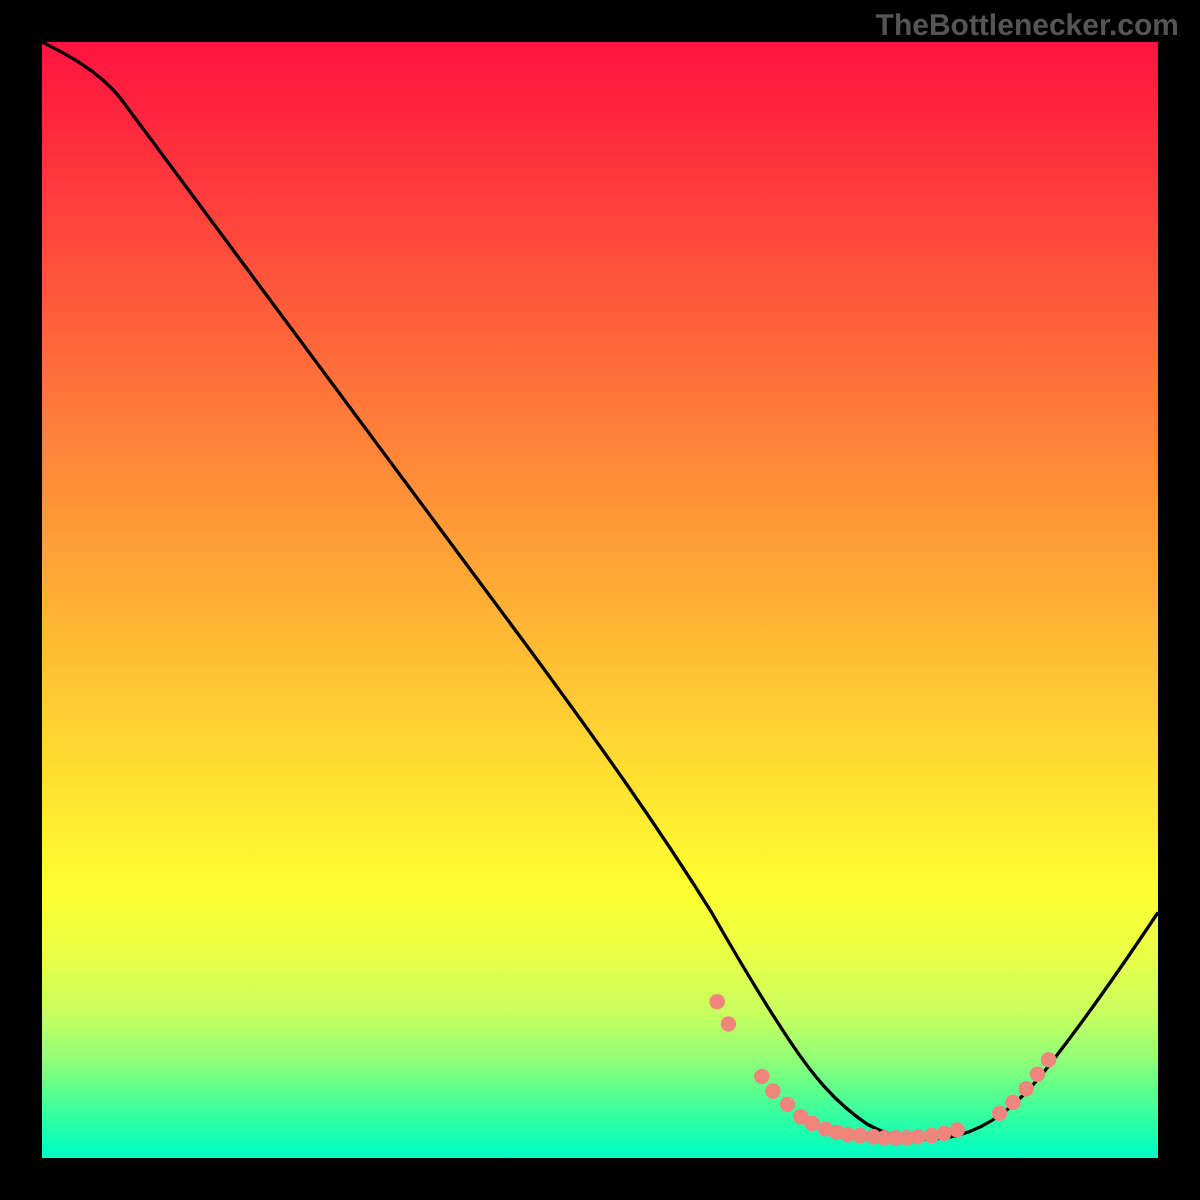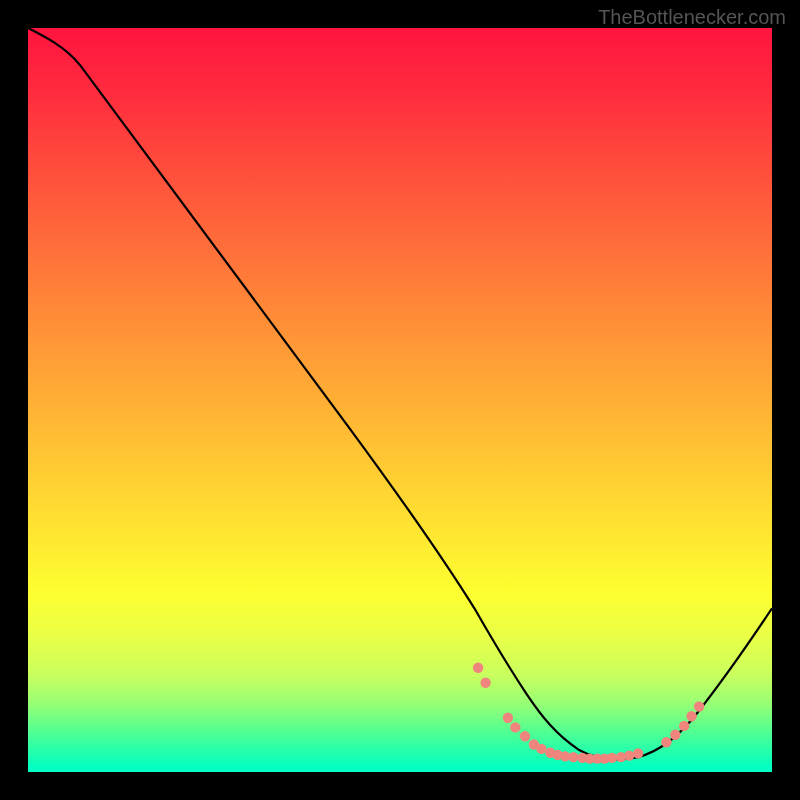--- a/index.html
+++ b/index.html
@@ -16,21 +16,21 @@
     width: 800px;
     height: 800px;
     background: #000;
   }
   .watermark {
     position: absolute;
     top: 6px;
     right: 14px;
     color: #555;
     font-size: 20px;
-    font-weight: 400;
+    font-weight: 700;
     z-index: 10;
   }
   .plot-area {
     position: absolute;
     top: 28px;
     left: 28px;
     width: 744px;
     height: 744px;
   }
   .gradient-bg {

